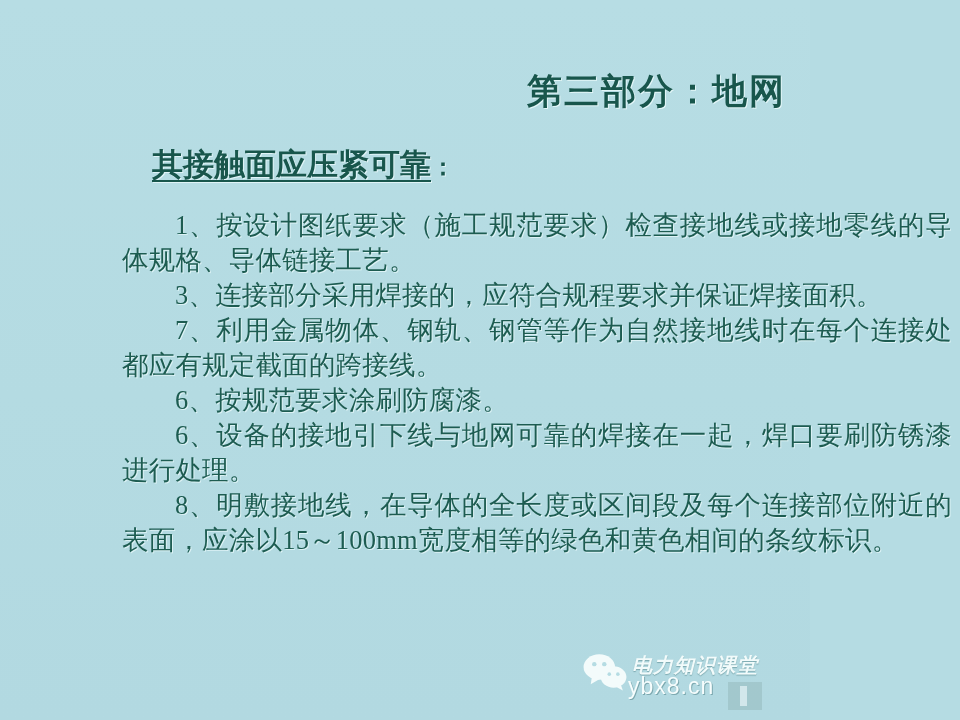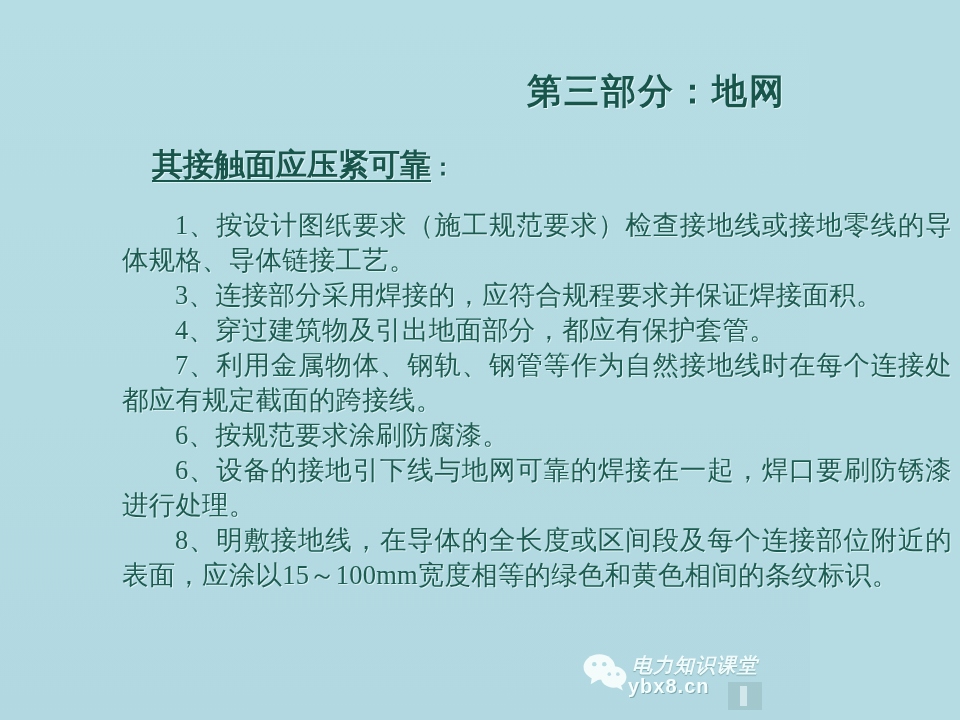--- a/index.html
+++ b/index.html
@@ -104,23 +104,23 @@
     letter-spacing: 1px;
     text-shadow: 0 1px 1px rgba(60, 110, 115, 0.45);
     white-space: nowrap;
     font-family: "Liberation Sans", sans-serif;
     font-style: italic;
   }
   .wm-domain {
     position: absolute;
     left: 48px;
     top: 30px;
-    font-size: 20px;
+    font-size: 23px;
     line-height: 24px;
-    font-weight: 700;
+    font-weight: 400;
     color: #f6fdfd;
     letter-spacing: 1px;
     text-shadow: 1px 1px 0 rgba(70, 120, 125, 0.5);
     white-space: nowrap;
     font-family: "Liberation Sans", sans-serif;
   }
   .wm-block {
     position: absolute;
     left: 148px;
     top: 38px;
@@ -145,21 +145,20 @@
 
   <div class="slide-title">第三部分：地网</div>
 
   <div class="section-subtitle">
     <span class="underlined">其接触面应压紧可靠</span><span class="colon">：</span>
   </div>
 
   <div class="body-block">
     <p class="body-item">1、按设计图纸要求（施工规范要求）检查接地线或接地零线的导体规格、导体链接工艺。</p>
     <p class="body-item">3、连接部分采用焊接的，应符合规程要求并保证焊接面积。</p>
-    <p class="body-item">4、穿过建筑物及引出地面部分，都应有保护套管。</p>
     <p class="body-item">7、利用金属物体、钢轨、钢管等作为自然接地线时在每个连接处都应有规定截面的跨接线。</p>
     <p class="body-item">6、按规范要求涂刷防腐漆。</p>
     <p class="body-item">6、设备的接地引下线与地网可靠的焊接在一起，焊口要刷防锈漆进行处理。</p>
     <p class="body-item">8、明敷接地线，在导体的全长度或区间段及每个连接部位附近的表面，应涂以15～100mm宽度相等的绿色和黄色相间的条纹标识。</p>
   </div>
 
   <div class="watermark">
     <svg class="wechat-logo" viewBox="0 0 64 56" aria-hidden="true">
       <ellipse cx="24" cy="21" rx="22" ry="18" fill="#f3fbfb"></ellipse>
       <polygon points="14,33 12,45 24,38" fill="#f3fbfb"></polygon>

